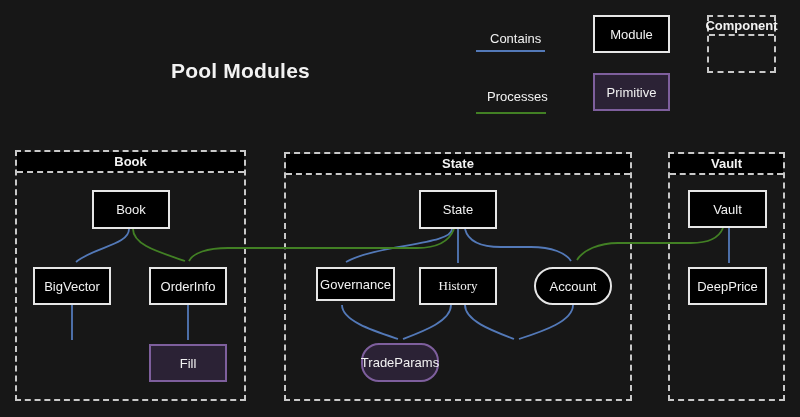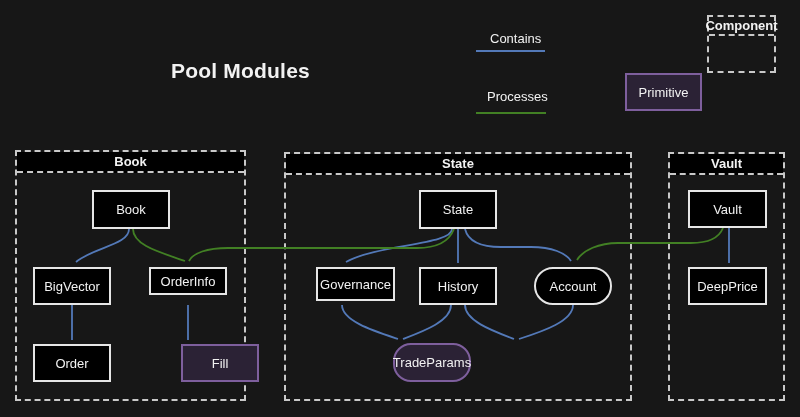--- a/index.html
+++ b/index.html
@@ -30,21 +30,20 @@
   .node {
     position:absolute; z-index:3;
     background:var(--node-fill,#000);
     border:2px solid var(--node-border,#e6e6e6);
     display:flex; align-items:center; justify-content:center;
     font-size:13px; white-space:nowrap;
   }
   .node.primitive {
     background:var(--primitive-fill,#2b2235);
     border-color:var(--primitive-border,#7e5f9d);
-    margin-left:32px;
   }
   
   .legend-label { position:absolute; font-size:13px; white-space:nowrap; }
   .component-box {
     position:absolute; z-index:3;
     border:2px dashed var(--container-border,#cfcfcf);
   }
   .component-header {
     position:absolute; top:0; left:0; right:0; height:19px;
     border-bottom:2px dashed var(--container-border,#cfcfcf);
@@ -59,20 +58,23 @@
 </head>
 <body>
 
 <div class="stage">
 
   <div class="title">Pool Modules</div>
 
   <div class="legend-label" style="left:490px; top:31px;">Contains</div>
   <div class="legend-label" style="left:487px; top:89px;">Processes</div>
 
+  <div class="node" style="left:593px; top:15px;  width:77px; height:38px;">
+    <span>Module</span>
+  </div>
   <div class="node primitive" style="left:593px; top:73px; width:77px; height:38px;">
     <span>Primitive</span>
   </div>
   <div class="component-box" style="left:707px; top:15px; width:69px; height:58px;">
     <div class="component-header">Component</div>
   </div>
 
   <div class="container" style="left:15px; top:150px; width:231px; height:251px;">
     <div class="container-header">Book</div>
   </div>
@@ -112,37 +114,34 @@
     <path class="processes" d="M454,229 C449,242 437,248 417,248 L228,248 C207,248 193,253 189,261" marker-end="url(#ah-green)"></path>
     <path class="processes" d="M723,228 C719,238 709,243 691,243 L618,243 C599,243 583,250 577,260" marker-end="url(#ah-green)"></path>
   </svg>
 
   <div class="node" style="left:92px; top:190px; width:78px; height:39px;">
     <span>Book</span>
   </div>
   <div class="node" style="left:33px; top:267px; width:78px; height:38px;">
     <span>BigVector</span>
   </div>
-  <div class="node" style="left:149px; top:267px; width:78px; height:28px;">
+  <div class="node" style="left:149px; top:267px; width:78px; height:38px;">
     <span>OrderInfo</span>
-  </div>
-  <div class="node" style="left:33px; top:344px; width:78px; height:38px;">
-    <span>Order</span>
   </div>
   <div class="node primitive" style="left:149px; top:344px; width:78px; height:38px;">
     <span>Fill</span>
   </div>
 
   <div class="node" style="left:419px; top:190px; width:78px; height:39px;">
     <span>State</span>
   </div>
   <div class="node" style="left:316px; top:267px; width:79px; height:34px;">
     <span>Governance</span>
   </div>
-  <div class="node" style="left:419px; top:267px; width:78px; height:38px;">
+  <div class="node" style="left:419px; top:267px; width:78px; height:38px;font-family:Liberation Serif, serif;">
     <span>History</span>
   </div>
   <div class="node" style="left:534px; top:267px; width:78px; height:38px;border-radius:19px;">
     <span>Account</span>
   </div>
   <div class="node primitive" style="left:361px; top:343px; width:78px; height:39px;border-radius:18px;">
     <span>TradeParams</span>
   </div>
 
   <div class="node" style="left:688px; top:190px; width:79px; height:38px;">

